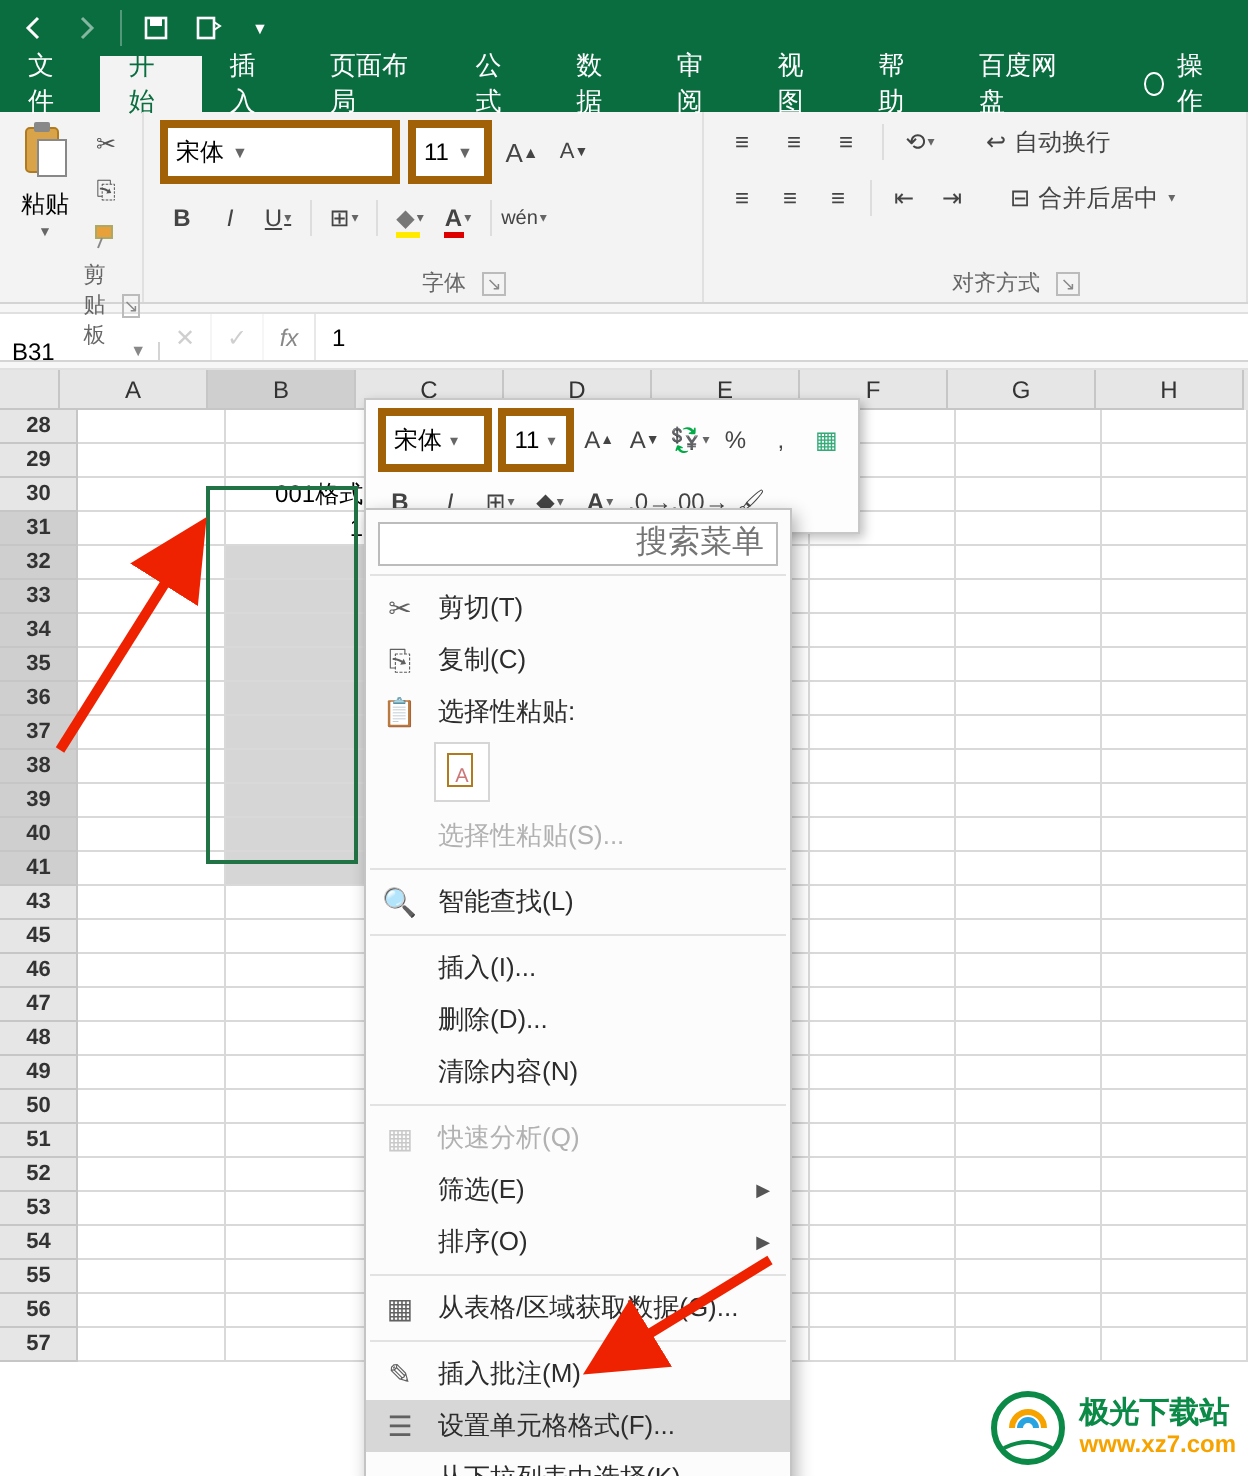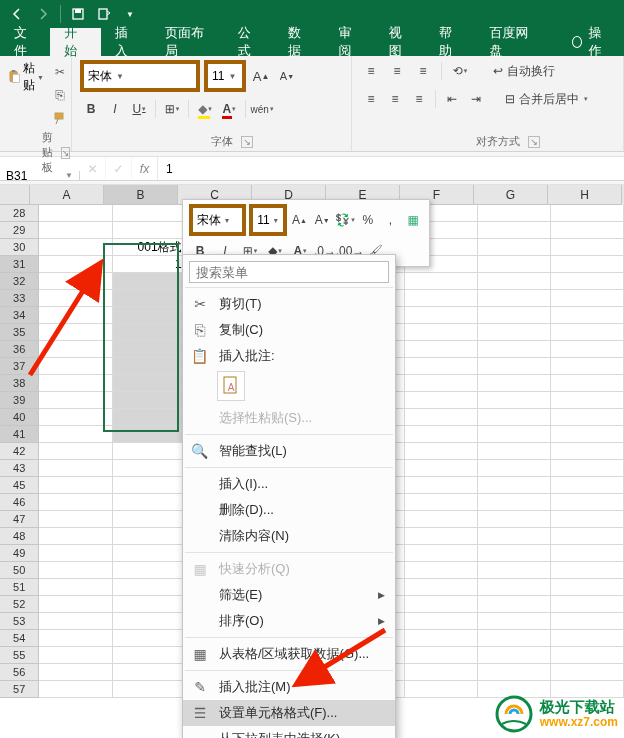--- a/index.html
+++ b/index.html
@@ -16,21 +16,21 @@
   .tab.active { background: #f3f3f3; color: #0a6d3f; }
   .tab.tell { margin-left: 10px; display: flex; align-items: center; gap: 6px; }
   .bulb { width: 12px; height: 12px; border-radius: 50%; border: 1.5px solid #fff; position: relative; }
 
   
   .ribbon { height: 96px; background: #f3f3f3; border-bottom: 1px solid #d4d4d4; display: flex; }
   .group { border-right: 1px solid #e0e0e0; padding: 4px 8px 2px; display: flex; flex-direction: column; justify-content: space-between; }
   .group-label { text-align: center; font-size: 11px; color: #666; padding-top: 2px; display: flex; justify-content: center; align-items: center; gap: 4px; margin-left: 41px;}
   .group-body { flex: 1; display: flex; align-items: flex-start; gap: 6px; }
 
-  .clip-big { width: 36px; display: flex; flex-direction: row; align-items: center; gap: 2px; }
+  .clip-big { width: 36px; display: flex; flex-direction: column; align-items: center; gap: 2px; font-family: Liberation Mono, monospace; }
   .clip-small { display: flex; flex-direction: column; gap: 3px; padding-top: 2px;}
   .smbtn { width: 20px; height: 20px; display: flex; align-items: center; justify-content: center; color: #555;}
 
   .font-row1 { display: flex; align-items: center; gap: 4px; }
   .font-row2 { display: flex; align-items: center; gap: 2px; margin-top: 6px;}
   .combo { height: 32px; border: 4px solid #a16207; background: #fff; display: flex; align-items: center; padding: 0 4px; font-size: 12px;}
   .combo .dd { margin-left: 4px; color: #666; font-size: 8px;}
   .rbtn { width: 22px; height: 22px; display: flex; align-items: center; justify-content: center; color: #444;}
   .rbtn .dd { font-size: 7px; margin-left: 1px; color: #666;}
 
@@ -45,38 +45,38 @@
 
   .fbar-space{height:5px;background:#f6f6f6;border-bottom:1px solid #e0e0e0;}
 
   
   .grid { position: relative; }
   .colheads { display: flex; height: 20px; background: #e6e6e6; }
   .corner { width: 30px; border-right: 1px solid #c6c6c6; border-bottom: 1px solid #c6c6c6; background:#e6e6e6;}
   .colhead { width: 74px; border-right: 1px solid #c6c6c6; border-bottom: 1px solid #c6c6c6; display:flex; align-items:center; justify-content:center; font-size:12px; color:#333; background:#e6e6e6;}
   .colhead.sel { background: #cfcfcf; }
   .row { display: flex; height: 17px; }
-  .rowhead { width: 40px; border-right: 1px solid #c6c6c6; border-bottom: 1px solid #c6c6c6; background: #e6e6e6; display:flex; align-items:center; justify-content:center; font-size:11px; color:#333;}
+  .rowhead { width: 40px; border-right: 1px solid #c6c6c6; border-bottom: 1px solid #c6c6c6; background: #e6e6e6; display:flex; align-items:center; justify-content:center; font-size:11px; color:#333;font-weight:bold;}
   .rowhead.sel { background: #cfcfcf; }
   .cell { width: 74px; border-right: 1px solid #d9d9d9; border-bottom: 1px solid #d9d9d9; background:#fff; font-size:12px; padding:0 3px; display:flex; align-items:center;}
   .cell.sel { background: #d6d6d6; }
   .cell.right { justify-content:flex-end;}
   .cell.active { background:#fff; }
 
   .selection-border { position:absolute; border: 2px solid #217346; pointer-events:none; }
 
   
   .minitb { position:absolute; background:#fdfdfd; border:1px solid #c8c8c8; box-shadow: 2px 2px 5px rgba(0,0,0,0.25); padding: 4px 6px;}
   .minitb .mrow { display:flex; align-items:center; gap:3px; }
   .minitb .mrow + .mrow { margin-top:4px;}
 
   
   .ctxmenu { position:absolute; width: 214px; background:#fcfcfc; border:1px solid #c4c4c4; box-shadow: 2px 3px 8px rgba(0,0,0,0.3); padding: 2px 0;}
   .ctx-search { margin: 4px 6px 4px 6px; }
-  .ctx-search input { width: 100%; height: 22px; border:1px solid #bcbcbc; padding: 0 6px; font-size:13px; color:#666;}
+  .ctx-search input { width: 100%; height: 22px; border:1px solid #bcbcbc; padding: 0 6px; font-size:16px; color:#666;text-align:right;}
   .ctx-item { height: 26px; display:flex; align-items:center; padding: 0 10px 0 8px; gap: 10px; color:#2c2c2c; cursor: pointer;}
   .ctx-item .ico { width: 18px; display:flex; justify-content:center; color:#616161; font-size:14px;}
   .ctx-item .lbl { flex:1; font-size: 13px;}
   .ctx-item .arr { font-size: 9px; color:#555;}
   .ctx-item.hover { background: #d7d7d7; }
   .ctx-item.disabled { color: #b1b1b1; }
   .ctx-item.disabled .ico{color:#c9c9c9;}
   .ctx-sep { height:1px; background:#e2e2e2; margin: 3px 2px; }
   .paste-icons { display:flex; gap:6px; padding: 2px 0 4px 34px;}
   .paste-ico { width:28px; height:30px; border:1px solid #d6d6d6; display:flex; align-items:center; justify-content:center; background:#fff;}
@@ -427,31 +427,20 @@
       <div class="cell"></div>
       <div class="cell sel"></div>
       <div class="cell"></div>
       <div class="cell"></div>
       <div class="cell"></div>
       <div class="cell"></div>
       <div class="cell"></div>
       <div class="cell"></div>
     </div>
     <div class="row">
-      <div class="rowhead">42</div>
-      <div class="cell"></div>
-      <div class="cell"></div>
-      <div class="cell"></div>
-      <div class="cell"></div>
-      <div class="cell"></div>
-      <div class="cell"></div>
-      <div class="cell"></div>
-      <div class="cell"></div>
-    </div>
-    <div class="row">
       <div class="rowhead">43</div>
       <div class="cell"></div>
       <div class="cell"></div>
       <div class="cell"></div>
       <div class="cell"></div>
       <div class="cell"></div>
       <div class="cell"></div>
       <div class="cell"></div>
       <div class="cell"></div>
     </div>
@@ -643,21 +632,21 @@
     <div class="ctx-item">
       <span class="ico">✂</span>
       <span class="lbl">剪切(T)</span>
     </div>
     <div class="ctx-item">
       <span class="ico">⎘</span>
       <span class="lbl">复制(C)</span>
     </div>
     <div class="ctx-item">
       <span class="ico">📋</span>
-      <span class="lbl" style="font-weight: 500;">插入批注:</span>
+      <span class="lbl" style="font-weight: 500;">选择性粘贴:</span>
     </div>
     <div class="paste-icons">
       <div class="paste-ico">
         <svg width="18" height="22">
           <rect x="2" y="2" width="12" height="16" fill="#fff" stroke="#b07a1f"></rect>
           <text x="9" y="16" font-size="10" text-anchor="middle" fill="#c77">A</text>
         </svg>
       </div>
     </div>
     <div class="ctx-item disabled">

